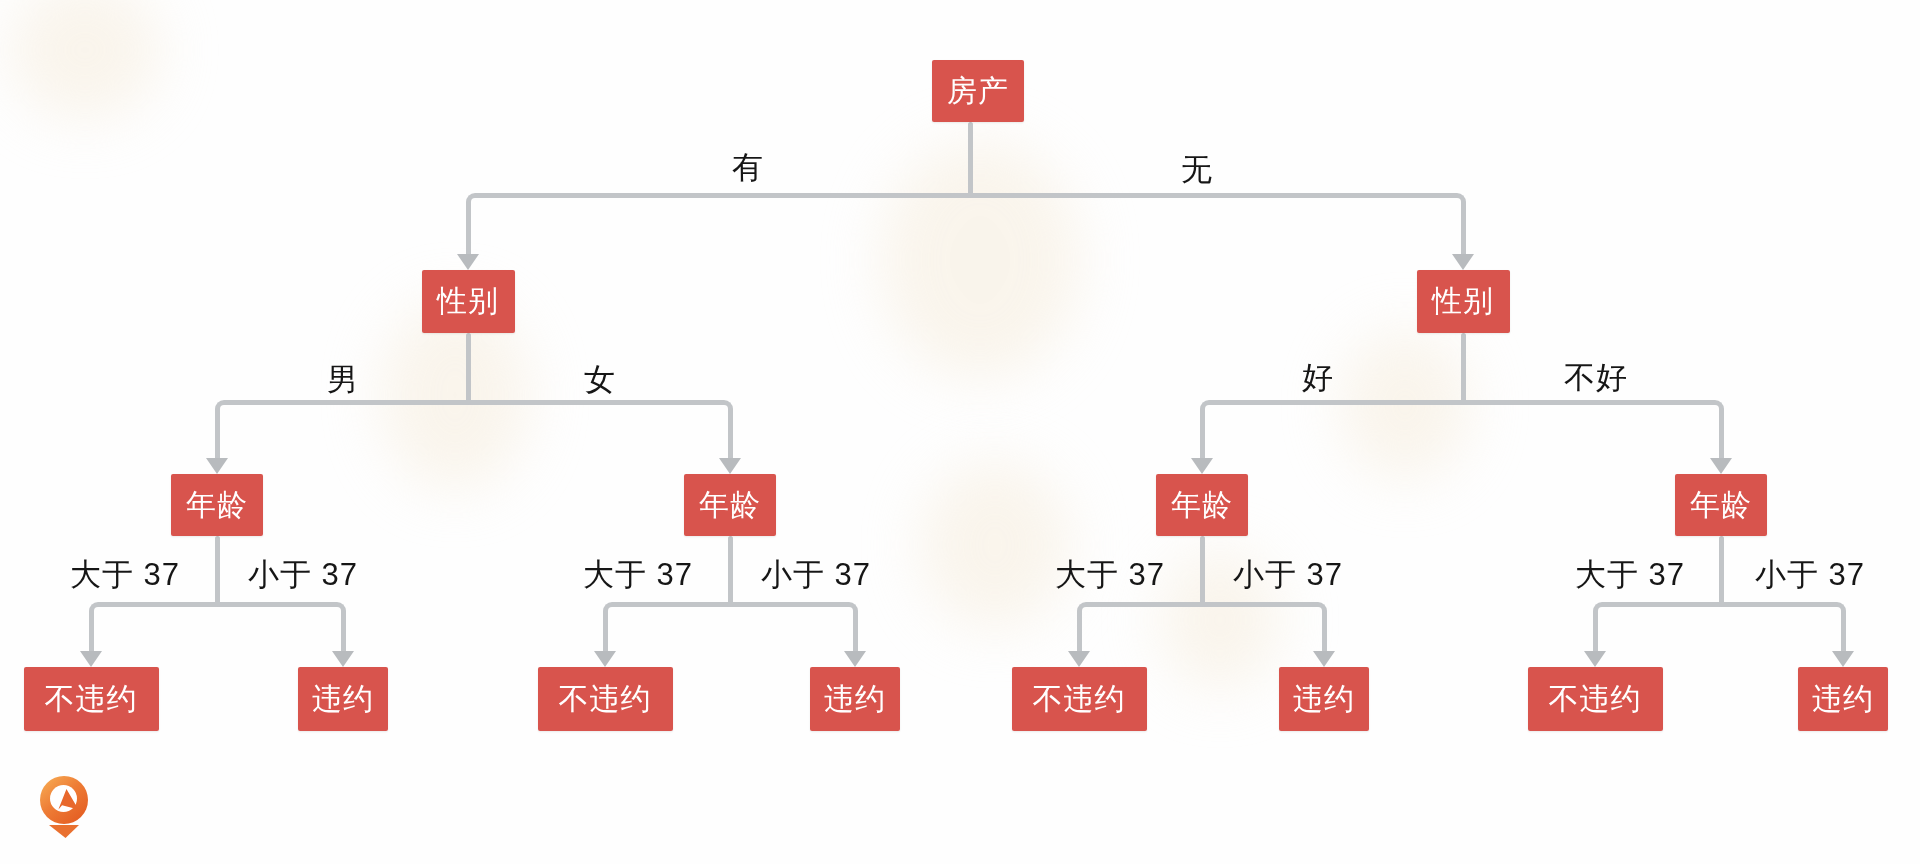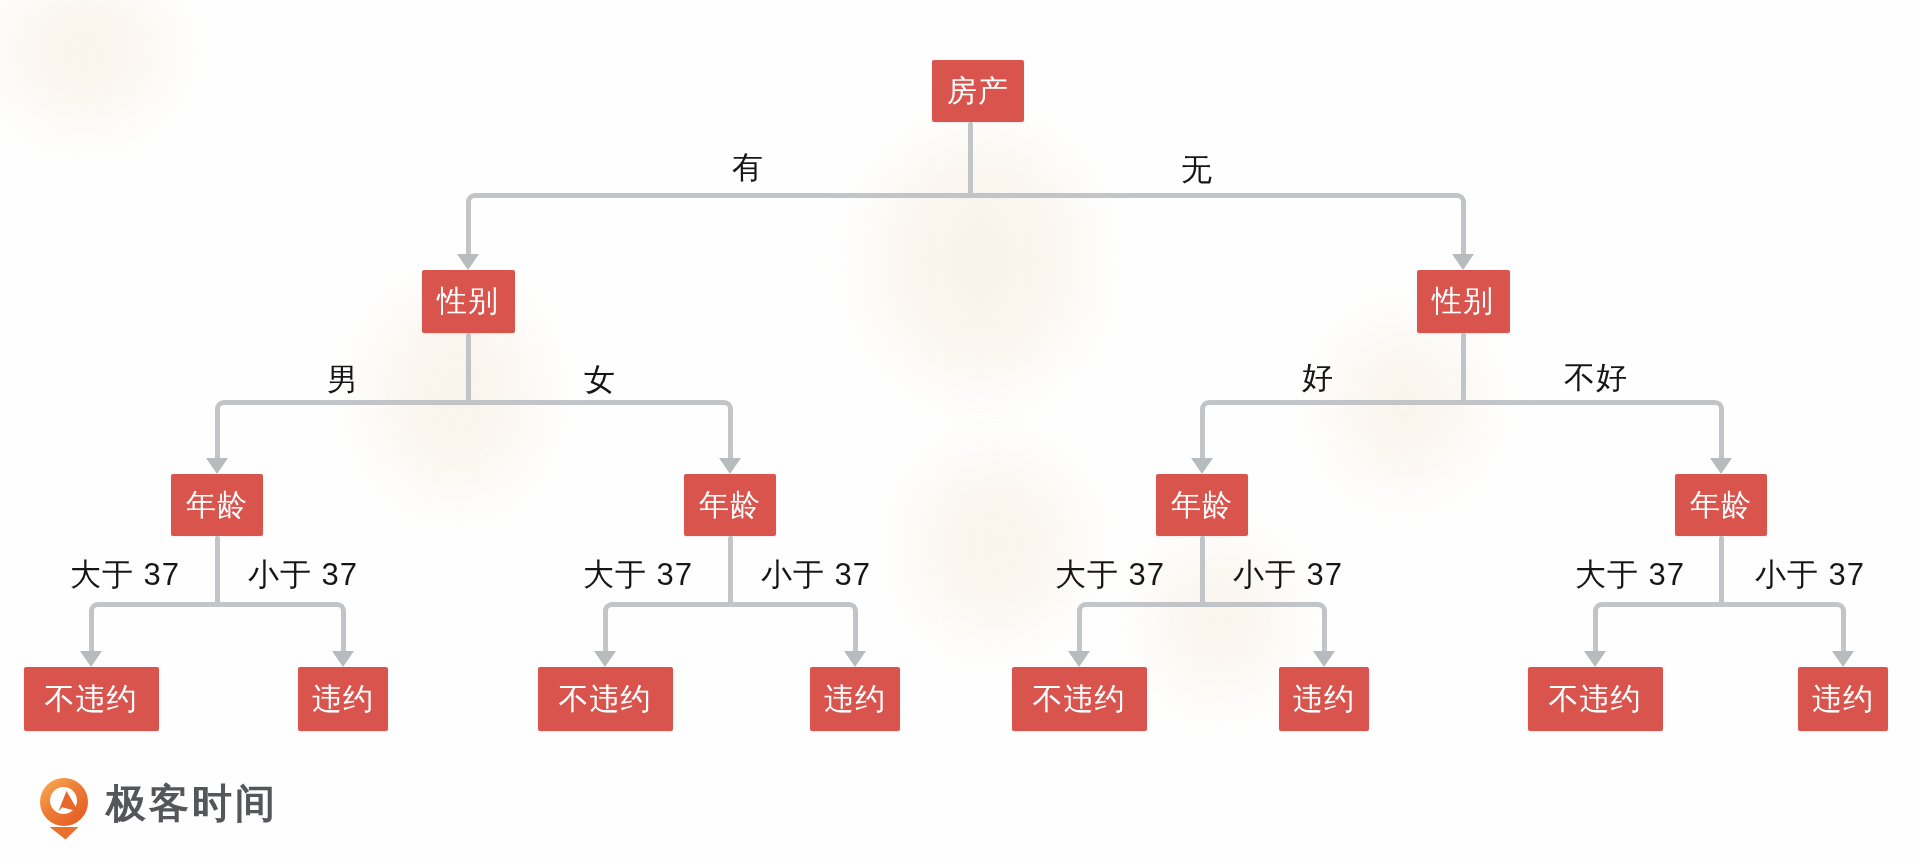--- a/index.html
+++ b/index.html
@@ -124,15 +124,14 @@
       <div class="node" style="left: 1798px; top: 667px; width: 90px; height: 64px;">违约</div>
     </div>
 
   <div class="brand">
     <div class="brand-icon">
       <div class="gt-circle"></div>
       <div class="gt-inner"></div>
       <div class="gt-arrow"></div>
       <div class="gt-tail"></div>
     </div>
-    <div class="brand-text">极客时间</div>
   </div>
 </div>
 
 </body></html>

